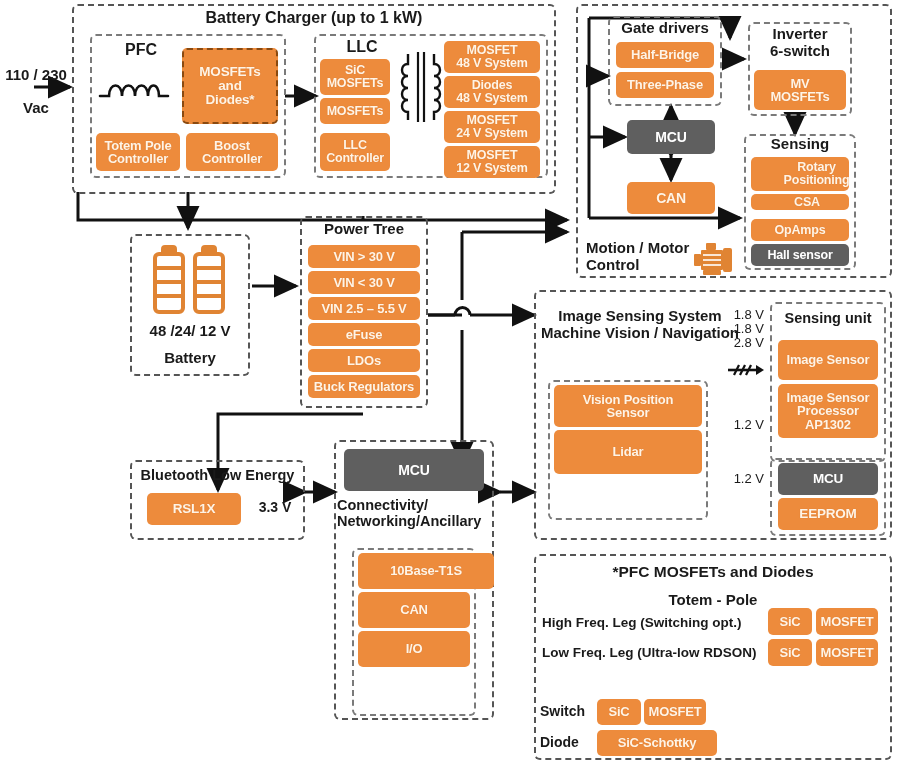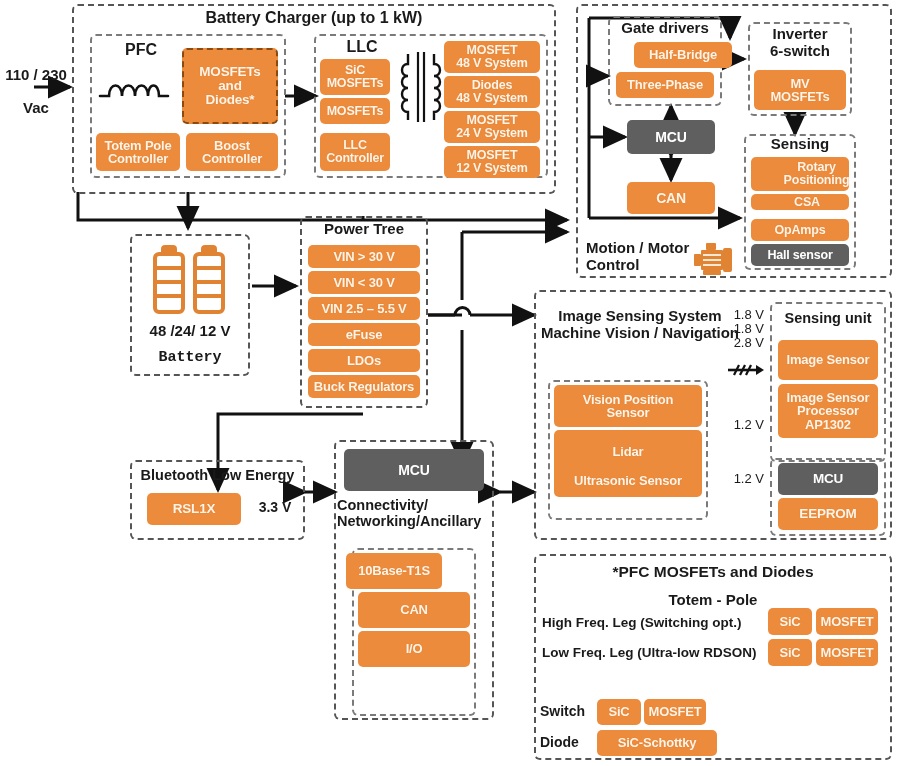--- a/index.html
+++ b/index.html
@@ -174,21 +174,21 @@
       <line x1="8" y1="38" x2="36" y2="38"></line>
       <line x1="8" y1="52" x2="36" y2="52"></line>
       <rect x="48" y="10" width="28" height="58" rx="4"></rect>
       <rect x="56" y="3" width="12" height="7" rx="2" fill="#E08433"></rect>
       <line x1="48" y1="24" x2="76" y2="24"></line>
       <line x1="48" y1="38" x2="76" y2="38"></line>
       <line x1="48" y1="52" x2="76" y2="52"></line>
     </g>
   </svg>
   <div class="lbl" style="left:133px;top:323px;width:114px;font-size:15px;">48 /24/ 12 V</div>
-  <div class="lbl" style="left:133px;top:350px;width:114px;font-size:15px;font-family:Liberation Mono, monospace;">Battery</div>
+  <div class="lbl" style="left:133px;top:350px;width:114px;font-size:15px;">Battery</div>
 
   <div class="grp" style="left:300px;top:216px;width:128px;height:192px;"></div>
   <div class="lbl" style="left:302px;top:221px;width:124px;font-size:15px;">Power Tree</div>
   <div class="chip" style="left:308px;top:245px;width:112px;height:23px;font-size:13px;">VIN &gt; 30 V</div>
   <div class="chip" style="left:308px;top:271px;width:112px;height:23px;font-size:13px;">VIN &lt; 30 V</div>
   <div class="chip" style="left:308px;top:297px;width:112px;height:23px;font-size:13px;">VIN 2.5 – 5.5 V</div>
   <div class="chip" style="left:308px;top:323px;width:112px;height:23px;font-size:13px;">eFuse</div>
   <div class="chip" style="left:308px;top:349px;width:112px;height:23px;font-size:13px;">LDOs</div>
   <div class="chip" style="left:308px;top:375px;width:112px;height:23px;font-size:13px;">Buck Regulators</div>
 
@@ -205,21 +205,21 @@
     </g>
     <g stroke="#fff" stroke-width="1.6">
       <line x1="13" y1="15" x2="31" y2="15"></line>
       <line x1="13" y1="20" x2="31" y2="20"></line>
       <line x1="13" y1="25" x2="31" y2="25"></line>
     </g>
   </svg>
 
   <div class="grp light" style="left:608px;top:16px;width:114px;height:90px;"></div>
   <div class="lbl" style="left:608px;top:20px;width:114px;font-size:15px;">Gate drivers</div>
-  <div class="chip" style="left:616px;top:42px;width:98px;height:26px;font-size:13px;margin-left:18px;">Half-Bridge</div>
+  <div class="chip" style="left:616px;top:42px;width:98px;height:26px;font-size:13px;">Half-Bridge</div>
   <div class="chip" style="left:616px;top:72px;width:98px;height:26px;font-size:13px;">Three-Phase</div>
 
   <div class="grp light" style="left:748px;top:22px;width:104px;height:94px;"></div>
   <div class="lbl" style="left:748px;top:26px;width:104px;font-size:15px;">Inverter
 6-switch</div>
   <div class="chip" style="left:754px;top:70px;width:92px;height:40px;font-size:13px;white-space:pre-line;">MV
 MOSFETs</div>
 
   <div class="chip gray" style="left:627px;top:120px;width:88px;height:34px;font-size:14px;">MCU</div>
   <div class="chip" style="left:627px;top:182px;width:88px;height:32px;font-size:14px;">CAN</div>
@@ -235,33 +235,32 @@
   <div class="grp" style="left:130px;top:460px;width:175px;height:80px;"></div>
   <div class="lbl" style="left:131px;top:467px;width:173px;font-size:14.5px;">Bluetooth Low Energy</div>
   <div class="chip" style="left:147px;top:493px;width:94px;height:32px;font-size:13.5px;">RSL1X</div>
   <div class="lbl" style="left:248px;top:500px;width:54px;font-size:14px;">3.3 V</div>
 
   <div class="grp" style="left:334px;top:440px;width:160px;height:280px;"></div>
   <div class="chip gray" style="left:344px;top:449px;width:140px;height:42px;font-size:14px;">MCU</div>
   <div class="lbl left" style="left:337px;top:497px;width:158px;font-size:14.5px;">Connectivity/
 Networking/Ancillary</div>
   <div class="grp light" style="left:352px;top:548px;width:124px;height:168px;"></div>
-  <div class="chip" style="left:346px;top:553px;width:96px;height:36px;font-size:13px;">10Base-T1S</div>
+  <div class="chip" style="left:358px;top:553px;width:136px;height:36px;font-size:13px;">10Base-T1S</div>
   <div class="chip" style="left:358px;top:592px;width:112px;height:36px;font-size:13px;">CAN</div>
   <div class="chip" style="left:358px;top:631px;width:112px;height:36px;font-size:13px;">I/O</div>
 
   <div class="grp" style="left:534px;top:290px;width:358px;height:250px;"></div>
   <div class="lbl" style="left:540px;top:308px;width:200px;font-size:15px;">Image Sensing System
 Machine Vision / Navigation</div>
 
   <div class="grp light" style="left:548px;top:380px;width:160px;height:140px;"></div>
   <div class="chip" style="left:554px;top:385px;width:148px;height:42px;font-size:13px;white-space:pre-line;">Vision Position
 Sensor</div>
   <div class="chip" style="left:554px;top:430px;width:148px;height:44px;font-size:13px;">Lidar</div>
-  <div class="chip" style="left:554px;top:465px;width:148px;height:32px;font-size:13px;">Ultrasonic Sensor</div>
 
   <div class="lbl right thin" style="left:722px;top:308px;width:42px;font-size:13px;font-weight:normal;">1.8 V</div>
   <div class="lbl right thin" style="left:722px;top:322px;width:42px;font-size:13px;font-weight:normal;">1.8 V</div>
   <div class="lbl right thin" style="left:722px;top:336px;width:42px;font-size:13px;font-weight:normal;">2.8 V</div>
 
   <svg class="abs" style="left:726px;top:360px;width:42px;height:20px;" viewBox="0 0 42 20">
     <line x1="2" y1="10" x2="30" y2="10" stroke="#111" stroke-width="2.6"></line>
     <path d="M30 5 L38 10 L30 15 z" fill="#111"></path>
     <g stroke="#111" stroke-width="2.2">
       <line x1="8" y1="15" x2="13" y2="5"></line>

